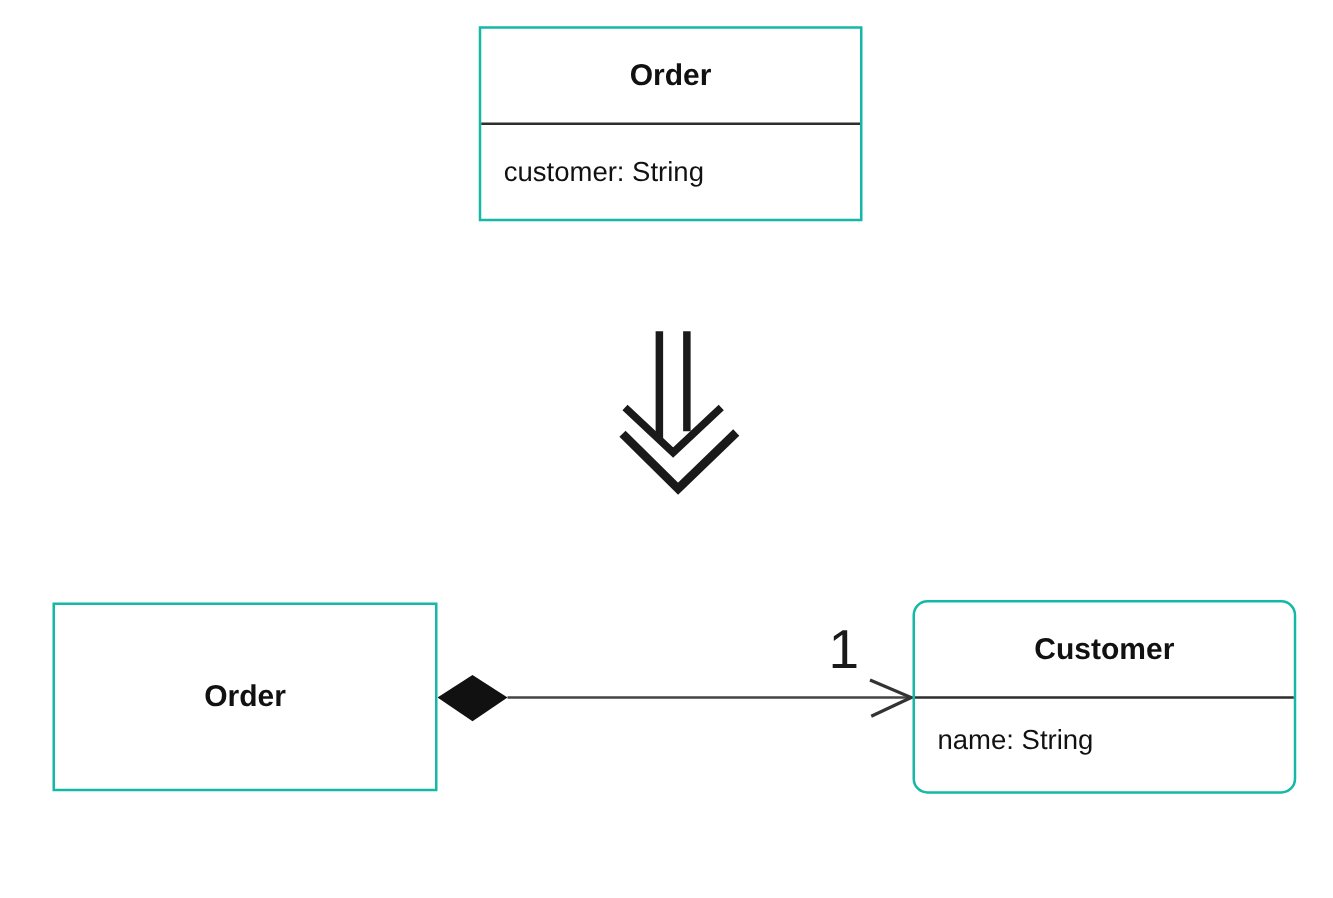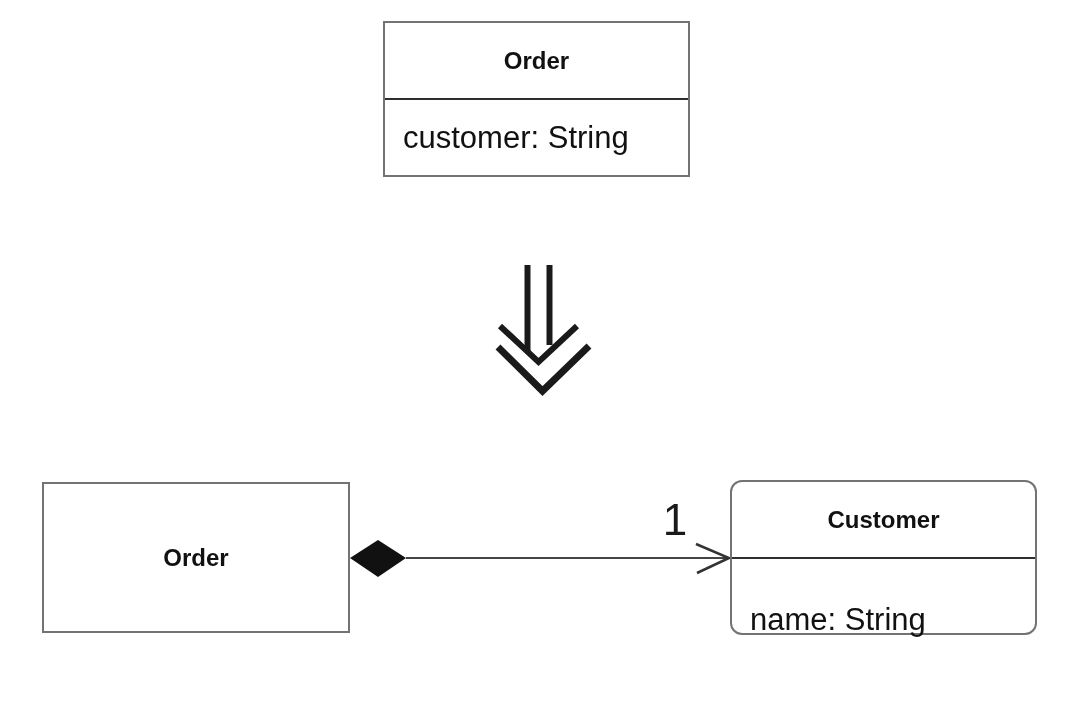--- a/index.html
+++ b/index.html
@@ -7,48 +7,48 @@
     position:relative;
     width:1066px;height:718px;
     background:#ffffff;
     font-family:"Liberation Sans", sans-serif;
     color:#111;
     overflow:hidden;
   }
   .uml-class{
     position:absolute;
     background:#fff;
-    border:2px solid #737373;
+    border:2px solid #14b8a6;
     box-sizing:border-box;
   }
   .uml-title{
     display:flex;align-items:center;justify-content:center;
     font-weight:bold;font-size:24px;
     border-bottom:2px solid #2e2e2e;
     box-sizing:border-box;
     letter-spacing:0px;
   }
   .uml-attr{
     display:flex;align-items:center;
-    font-size:31px;
+    font-size:22px;
     padding-left:18px;
     box-sizing:border-box;
   }
   
   #before-class{left:383px;top:21px;width:307px;height:156px;}
   #before-class .uml-title{height:77px;}
   #before-class .uml-attr{height:75px;}
   
   #after-order-class{left:42px;top:482px;width:308px;height:151px;
     display:flex;align-items:center;justify-content:center;
     font-weight:bold;font-size:24px;}
   
   #after-customer-class{left:730px;top:480px;width:307px;height:155px;border-radius:12px;}
   #after-customer-class .uml-title{height:77px;}
-  #after-customer-class .uml-attr{height:66px;margin-top:28px;}
+  #after-customer-class .uml-attr{height:66px;}
   
   #multiplicity{
     position:absolute;left:653px;top:498px;width:44px;height:44px;
     font-size:44px;line-height:44px;text-align:center;
     font-weight:400;color:#1a1a1a;
   }
   svg.overlay{position:absolute;left:0;top:0;width:1066px;height:718px;pointer-events:none;}
 </style>
 </head>
 <body>

